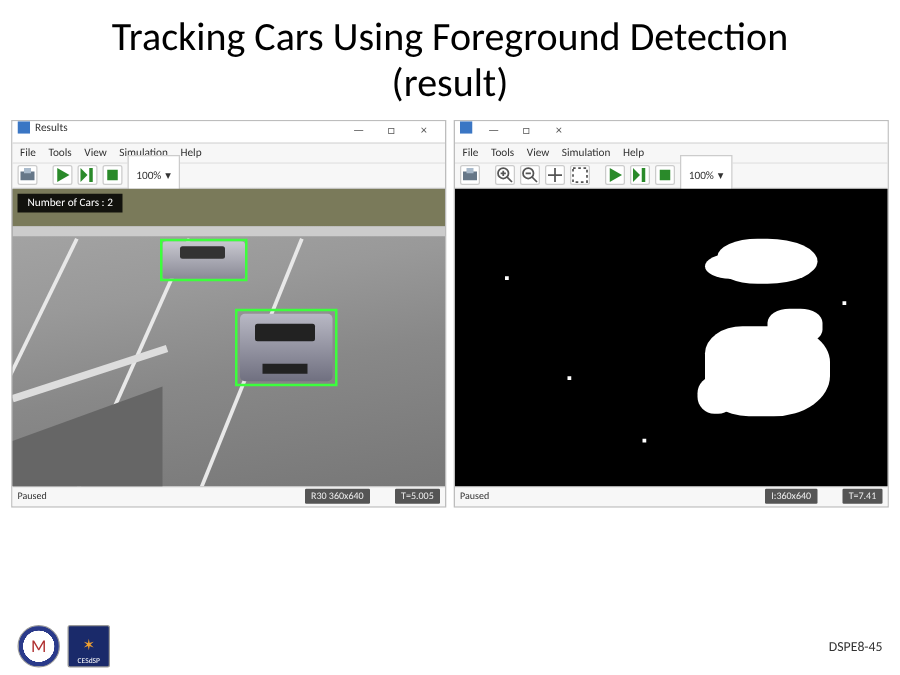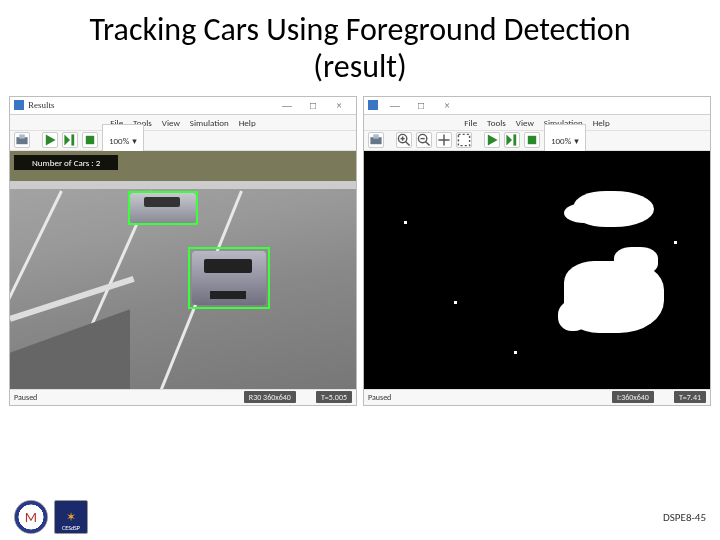--- a/index.html
+++ b/index.html
@@ -27,42 +27,40 @@
   }
   .app-window {
     width: 348px;
     background: #f0f0f0;
     border: 1px solid #bdbdbd;
     font-size: 9px;
     color: #333;
   }
   .titlebar {
     display: flex;
-    align-items: center;
+    align-items: flex-start;
     height: 18px;
     padding: 0 4px;
     background: #fff;
     border-bottom: 1px solid #d0d0d0;
-    font-family: Liberation Serif, serif;
   }
   .titlebar-icon {
     width: 10px; height: 10px;
     margin-right: 4px;
     display: inline-flex;
   }
   .titlebar-title { flex: 1; font-size: 9px; }
   .winbtn { width: 26px; text-align: center; font-size: 10px; color: #555; }
   .menubar {
     display: flex;
     gap: 10px;
     padding: 2px 6px;
     font-size: 9px;
     background: #f7f7f7;
     border-bottom: 1px solid #e0e0e0;
-    justify-content: center;
   }
   .toolbar {
     display: flex;
     align-items: center;
     gap: 4px;
     padding: 2px 4px;
     background: #f7f7f7;
     border-bottom: 1px solid #e0e0e0;
     height: 20px;
   }
@@ -123,21 +121,21 @@
     border: 2px solid #3cff3c;
   }
   .bbox1 { left:118px; top:40px; width:70px; height:34px;}
   .bbox2 { left:178px; top:96px; width:82px; height:62px;}
   .overlay-badge {
     position: absolute;
     left: 4px; top: 4px;
     background: rgba(0,0,0,0.85);
     color: #fff;
     font-size: 9px;
-    padding: 2px 18px;
+    padding: 2px 8px;
   }
   .fg-view { background: #000; }
   .blob { position:absolute; background:#fff; }
   .blob1 { left:210px; top:40px; width:80px; height:36px; border-radius: 40% 50% 50% 40%; }
   .blob1b { left:200px; top:52px; width:40px; height:20px; border-radius:50%; }
   .blob2 { left:200px; top:110px; width:100px; height:72px; border-radius: 30% 40% 45% 35%; }
   .blob2b { left:250px; top:96px; width:44px; height:28px; border-radius:40%; }
   .blob2c { left:194px; top:150px; width:30px; height:30px; border-radius:45%; }
   .speck { position:absolute; background:#fff; width:3px; height:3px;}
   .statusbar {

